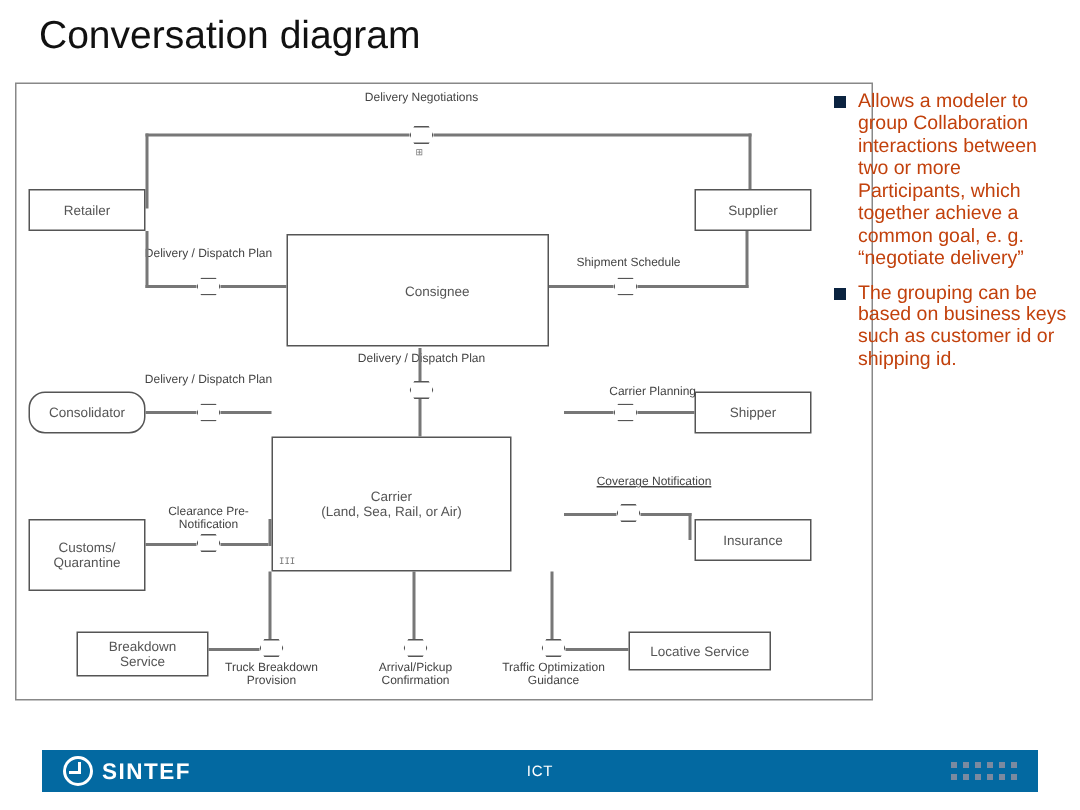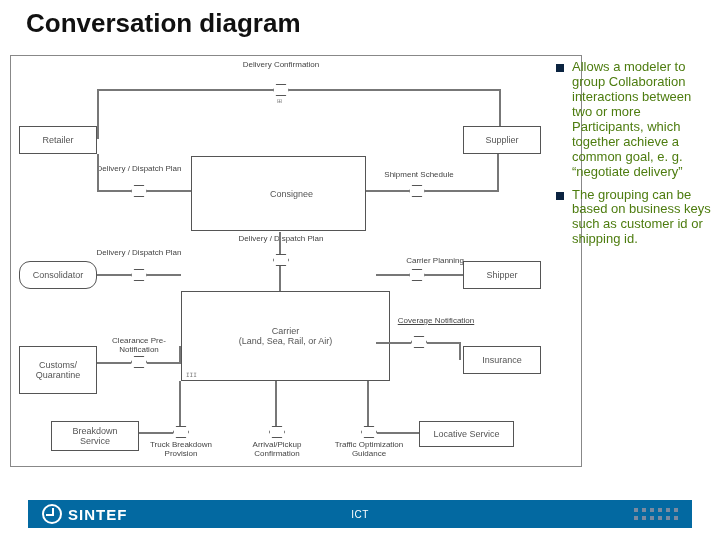--- a/index.html
+++ b/index.html
@@ -10,21 +10,21 @@
     background: #ffffff;
     font-family: Arial, Helvetica, sans-serif;
     overflow: hidden;
     position: relative;
   }
   .title {
     position: absolute;
     top: 8px;
     left: 26px;
     font-size: 26px;
-    font-weight: 700;
+    font-weight: 400;
     color: #111;
   }
   .diagram-img {
     position: absolute;
     top: 55px;
     left: 10px;
     width: 570px;
     height: 410px;
     border: 1px solid #888;
     background: #fff;
@@ -73,21 +73,21 @@
     font-size: 6px;
     color: #777;
   }
   .bullets {
     position: absolute;
     top: 60px;
     left: 556px;
     width: 158px;
     font-size: 13px;
     line-height: 1.15;
-    color: #4d7c0f;
+    color: #c2410c;
   }
   .bullets ul { margin:0; padding:0; list-style:none; }
   .bullets li { position: relative; padding-left: 16px; margin-bottom: 8px; }
   .bullets li::before {
     content: '';
     position: absolute;
     left: 0;
     top: 4px;
     width: 8px;
     height: 8px;
@@ -138,33 +138,33 @@
 
   <div class="pbox" style="left:180px; top:100px; width:175px; height:75px;padding-left:28px;">Consignee</div>
 
   <div class="pbox" style="left:8px; top:205px; width:78px; height:28px;border-radius:11px;">Consolidator</div>
   <div class="pbox" style="left:452px; top:205px; width:78px; height:28px;text-align:right;">Shipper</div>
 
   <div class="pbox" style="left:8px; top:290px; width:78px; height:48px; white-space:pre;">Customs/
 Quarantine</div>
   <div class="pbox" style="left:452px; top:290px; width:78px; height:28px;">Insurance</div>
 
-  <div class="pbox" style="left:170px; top:235px; width:209px; height:90px; white-space:pre;">
+  <div class="pbox" style="left:170px; top:235px; width:160px; height:90px; white-space:pre;">
     <span>Carrier
 (Land, Sea, Rail, or Air)</span>
     <span class="sub-label" style="bottom:2px;left:4px;font-family:monospace;">III</span>
   </div>
 
   <div class="pbox" style="left:40px; top:365px; width:88px; height:30px; white-space:pre;">Breakdown
 Service</div>
   <div class="pbox" style="left:408px; top:365px; width:95px; height:26px;">Locative Service</div>
 
   <div class="conv-hex" style="left:262px; top:28px;"></div>
   <div class="conv-label" style="left:270px; top:4px;">Delivery
-Confirmation</div>
+Negotiations</div>
   <span class="sub-label" style="left:266px; top:41px;">⊞</span>
 
   <div class="conv-hex" style="left:120px; top:129px;"></div>
   <div class="conv-label" style="left:128px; top:108px;">Delivery / Dispatch
 Plan</div>
 
   <div class="conv-hex" style="left:398px; top:129px;"></div>
   <div class="conv-label" style="left:408px; top:114px;">Shipment Schedule</div>
 
   <div class="conv-hex" style="left:120px; top:213px;"></div>

